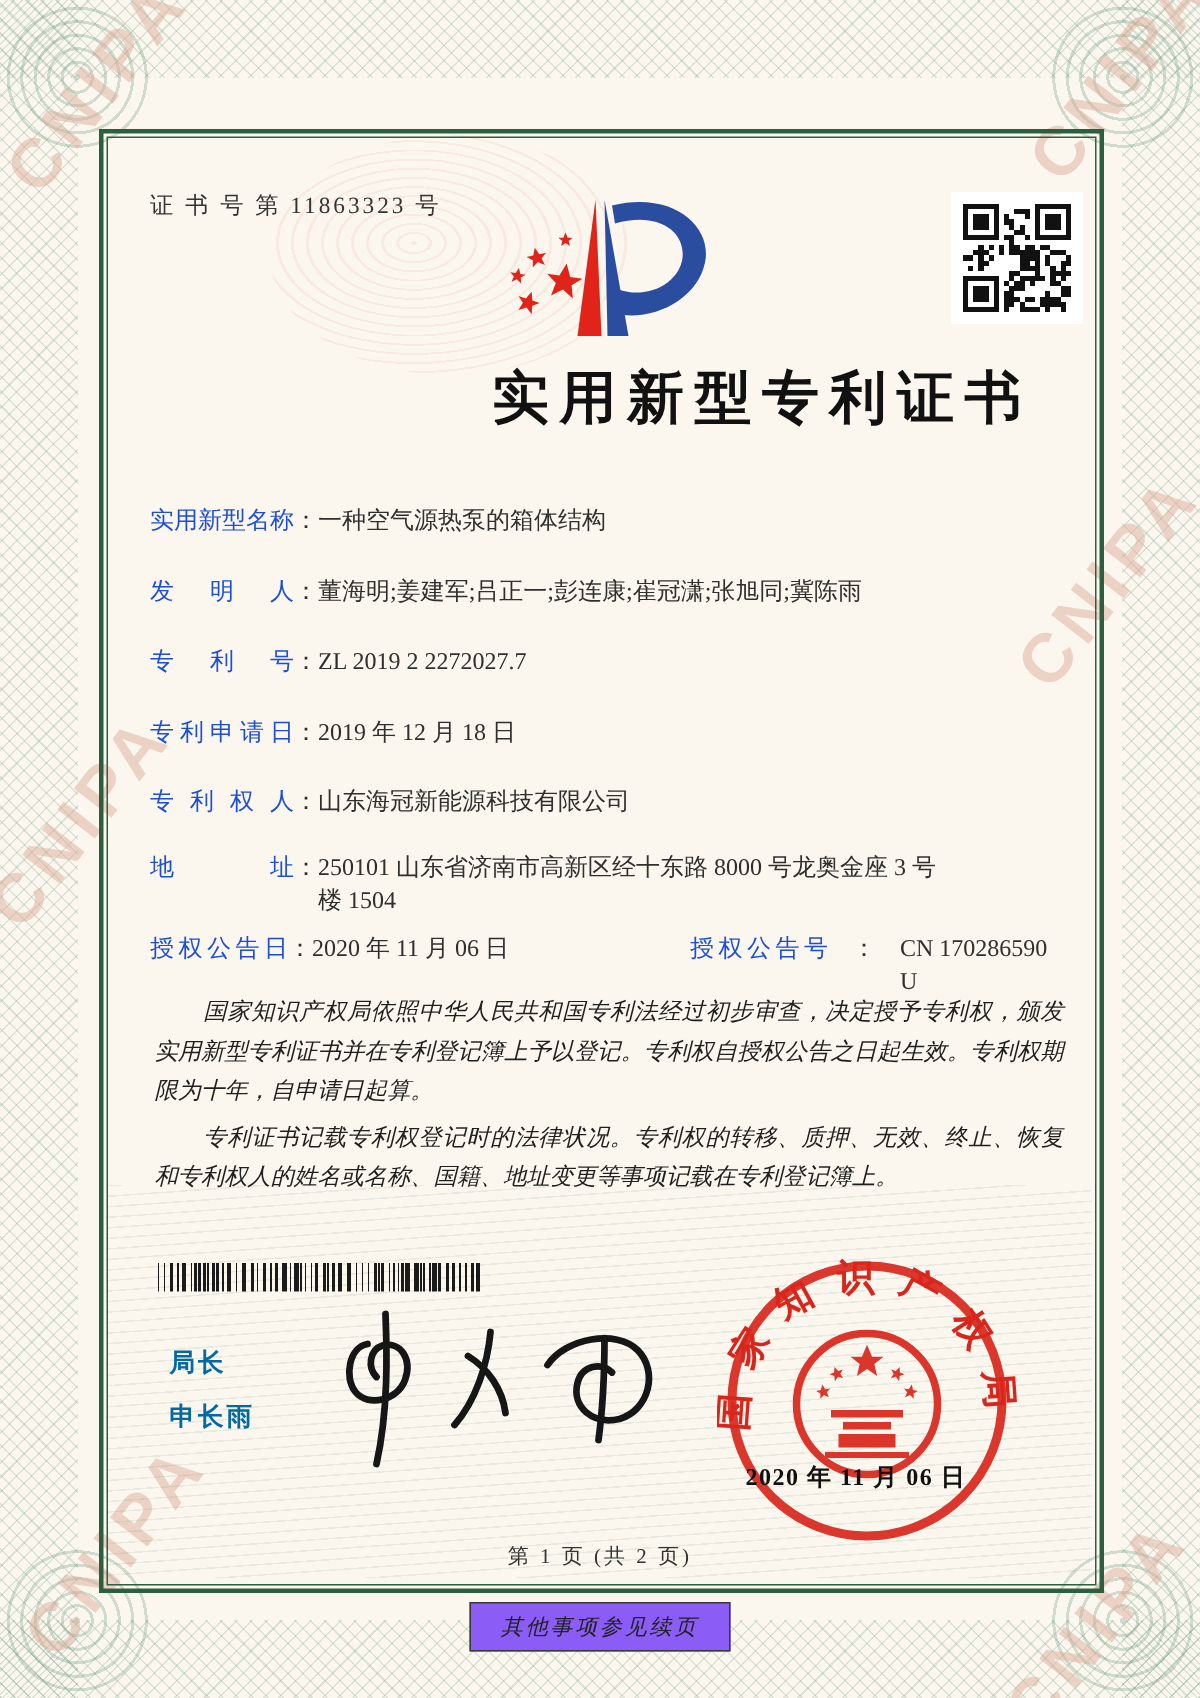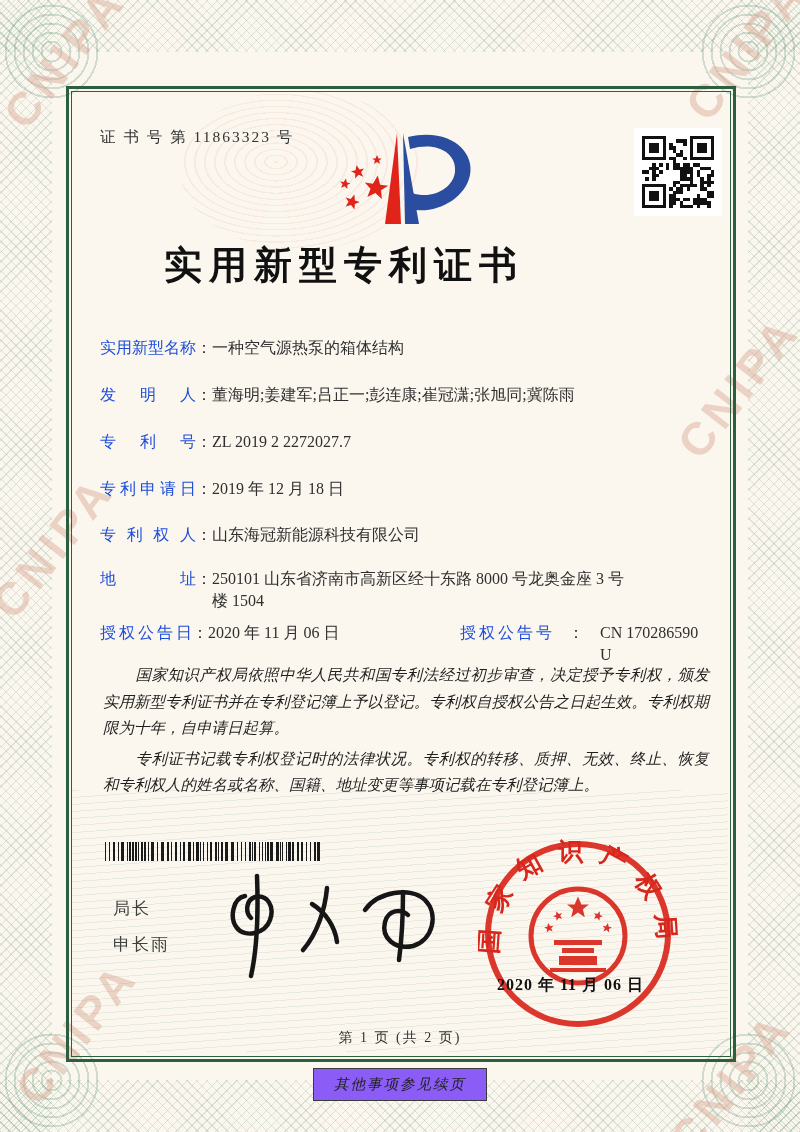--- a/index.html
+++ b/index.html
@@ -36,40 +36,40 @@
     background:repeating-linear-gradient(176deg, rgba(110,150,125,.13) 0 1px, transparent 1px 7px);}
 
   .content{position:absolute;left:0;top:0;width:800px;height:1132px;z-index:3;}
 
   .cert-no{position:absolute;left:100px;top:127px;font-size:15.5px;letter-spacing:2px;color:#333;}
 
   .logo{position:absolute;left:322px;top:120px;width:165px;height:114px;}
   .qr-wrap{position:absolute;left:634px;top:128px;width:88px;height:88px;background:#fff;}
   .qr-wrap svg{position:absolute;left:8px;top:8px;width:72px;height:72px;}
 
-  .title{position:absolute;left:0;top:240px;width:688px;text-align:center;
+  .title{position:absolute;left:0;top:240px;width:688px;text-align:right;
          font-size:38px;font-weight:700;letter-spacing:7px;color:#111;}
 
   .row{position:absolute;left:100px;width:612px;font-size:16px;line-height:22px;display:flex;}
   .row .lbl{flex:0 0 96px;text-align:justify;text-align-last:justify;color:#1d4ed8;}
   .row .val{flex:1;color:#2f2f2f;white-space:pre-line;}
   .r-name{top:337px}.r-inv{top:384px}.r-pat{top:431px}.r-date{top:478px}
   .r-owner{top:524px}.r-addr{top:568px}
   .r-grant{top:622px;display:block;}
   .grant-group{display:inline-flex;}
   .grant-group.g2{position:absolute;left:360px;top:0;gap:16px;}
   .grant-group .lbl{flex:0 0 92px;text-align:justify;text-align-last:justify;}
 
   .body-text{position:absolute;left:99px;top:658px;width:614px;font-size:15.5px;line-height:26.5px;
              color:#1f1f1f;text-align:justify;font-style:italic;}
   .body-text p{margin:4px;text-indent:2.1em;}
 
   .barcode{position:absolute;left:104px;top:842px;width:216px;height:19px;}
 
-  .signer{position:absolute;left:113px;top:897px;font-size:17px;letter-spacing:2px;color:#404040;}
+  .signer{position:absolute;left:113px;top:897px;font-size:17px;letter-spacing:2px;color:#0369a1;font-weight:bold;}
   .signer .n{margin-top:13px;}
   .sig{position:absolute;left:215px;top:862px;width:235px;height:118px;}
 
   .seal{position:absolute;left:478px;top:834px;width:200px;height:200px;}
   .seal-date{position:absolute;left:497px;top:975px;font-size:16px;color:#111;letter-spacing:1px;font-weight:600;}
 
   .page-ind{position:absolute;left:0;top:1029px;width:800px;text-align:center;font-size:14px;color:#333;letter-spacing:2px;}
   .cont-box{position:absolute;left:50%;top:1068px;transform:translateX(-50%);
             border:1px solid #3a3a3a;background:#8b5cf6;padding:6px 20px;
             font-size:14.5px;letter-spacing:2px;color:#222;font-style:italic;}

